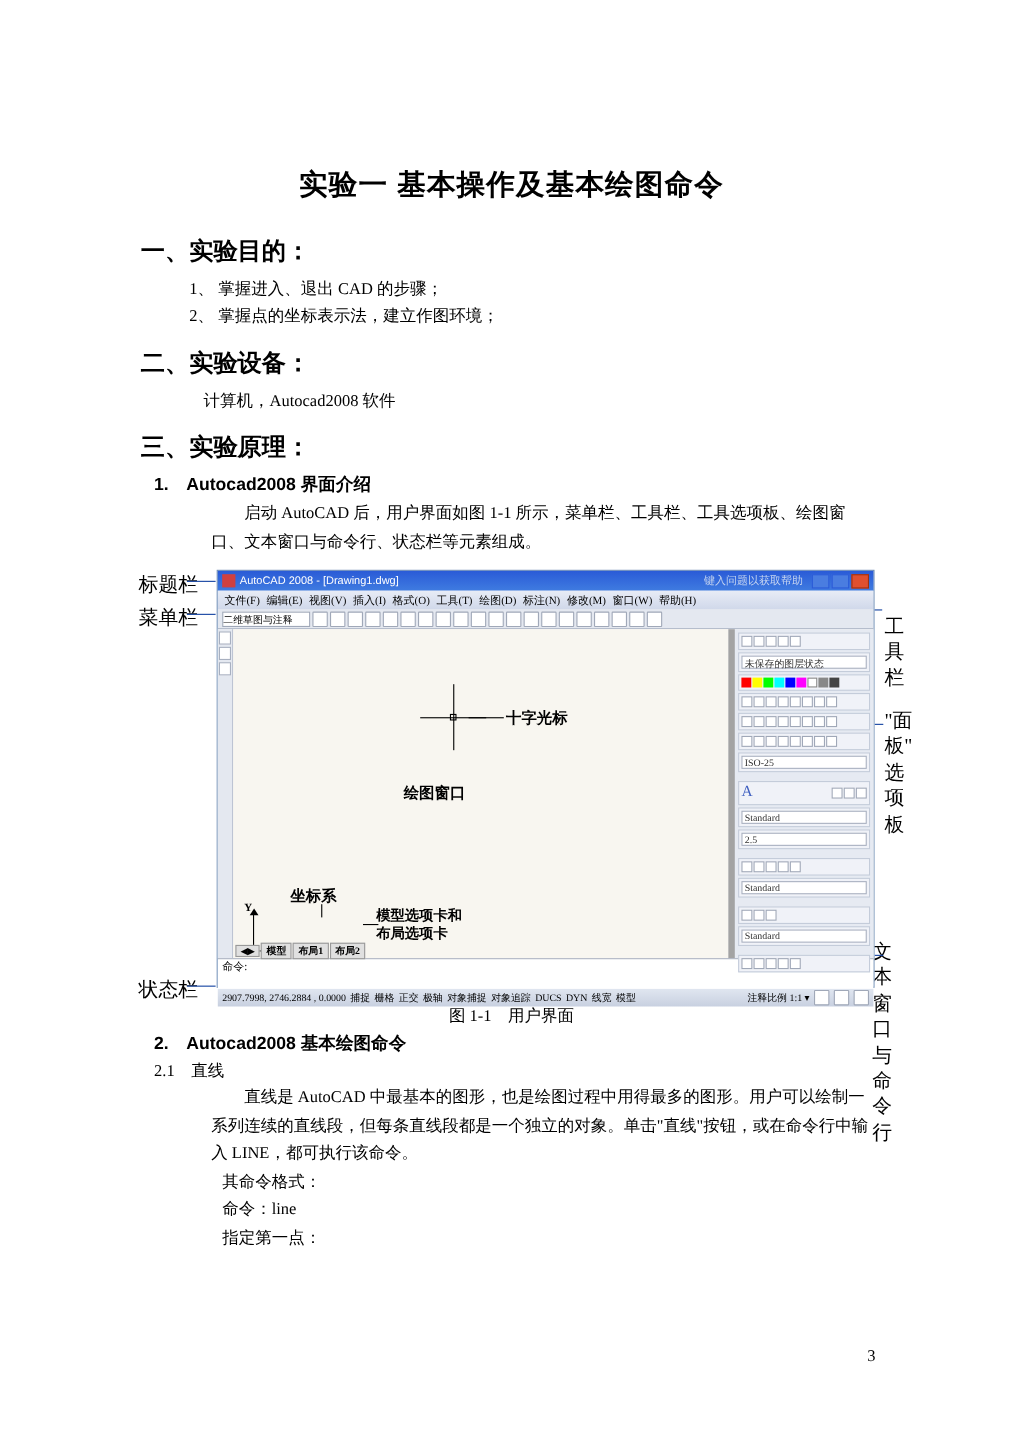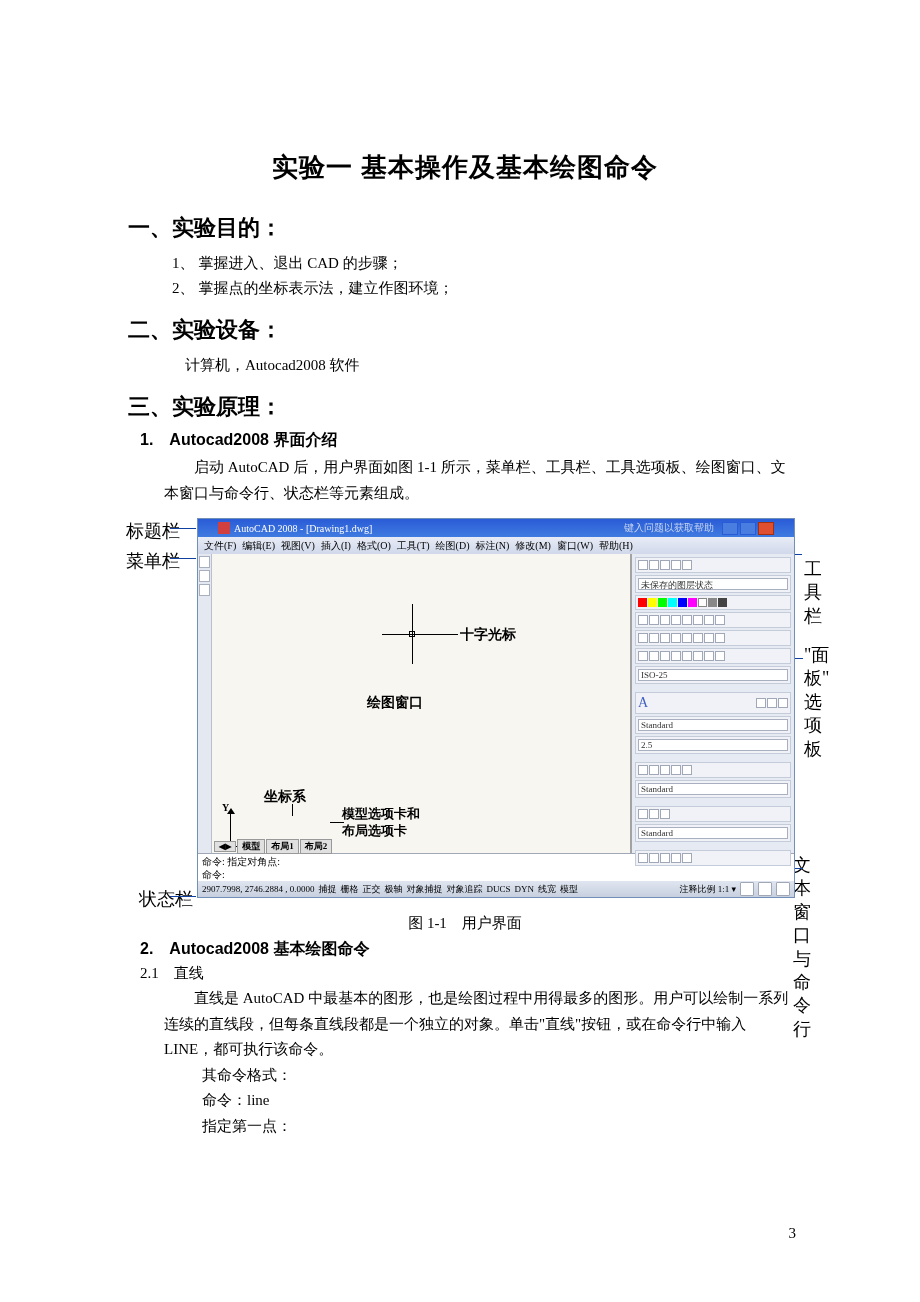--- a/index.html
+++ b/index.html
@@ -43,41 +43,41 @@
     line-height: 1.65;
   }
   ol li .num { margin-right: 4px; }
   .para {
     font-size: 15px;
     line-height: 1.7;
     margin-left: 57px;
     text-indent: 0;
   }
   .para.indent { text-indent: 2em; margin-left: 44px; }
-  .para.block { margin-left: 36px; margin-right: 10px; text-indent: 2em; }
+  .para.block { margin-left: 64px; margin-right: 10px; text-indent: 2em; }
   .fig-wrap {
     position: relative;
     margin: 12px 0 8px 0;
     width: 670px;
     height: 388px;
   }
   .fig-sshot {
     position: absolute;
     left: 69px; top: 0;
     width: 598px; height: 380px;
     border: 1px solid #7090b8;
     background: #e8ecf0;
   }
   .ss-titlebar {
     height: 18px;
     background: linear-gradient(#2a5bd7,#3f7be0);
     display: flex; align-items: center;
     color: #fff; font-size: 10px;
-    padding: 0 20px;
-    font-family: Liberation Serif, serif;
+    padding: 0 4px;
+    font-family: Liberation Sans, sans-serif;
   }
   .ss-titlebar .spacer { flex: 1; }
   .ss-titlebar .hint { color: #c5d4f0; font-size: 10px; margin-right: 6px; }
   .win-btn { width: 16px; height: 13px; margin-left: 2px; display:inline-block; }
   .win-btn.min { background:#4a7de0; border:1px solid #2a5bd7;}
   .win-btn.max { background:#4a7de0; border:1px solid #2a5bd7;}
   .win-btn.close { background:#e05030; border:1px solid #a03010;}
   .ss-menubar {
     height: 17px;
     background: linear-gradient(#e8ecf6,#d0d8ea);
@@ -124,22 +124,22 @@
   .ss-ucs .y { position:absolute; left:4px; top:0; }
   .ss-ucs .x { position:absolute; left:36px; top:38px; }
   .ss-ucs-line-v { position:absolute; left:12px; top:8px; width:1px; height:36px; background:#000;}
   .ss-ucs-line-h { position:absolute; left:12px; top:44px; width:30px; height:1px; background:#000;}
   .ss-ucs-arrow-v { position:absolute; left:9px; top:6px; border-left:4px solid transparent;border-right:4px solid transparent;border-bottom:6px solid #000;}
   .ss-ucs-arrow-h { position:absolute; left:40px; top:41px; border-top:4px solid transparent;border-bottom:4px solid transparent;border-left:6px solid #000;}
   .ss-ucs-box { position:absolute; left:8px; top:40px; width:8px; height:8px; border:1px solid #000;}
   .ss-tabs { position:absolute; left:2px; bottom:0; height:14px;font-size:9px;display:flex;align-items:center;gap:1px;}
   .ss-tabs span {background:#e0e0e0;padding:0 4px;border:1px solid #999;}
   .ss-right-panel {
-    width: 164px; background:#e6eaf2;
-    border-left:2px solid #a3a3a3;
+    width: 132px; background:#e6eaf2;
+    border-left:6px solid #a3a3a3;
     padding:3px;
     font-size:9px;
     display:flex;flex-direction:column;gap:2px;
   }
   .rp-row { background:#f0f2f8; border:1px solid #c4ccda; padding:2px; display:flex; align-items:center;gap:2px;}
   .rp-dd { flex:1;background:#fff;border:1px solid #a8b0c0;height:12px;color:#333;font-size:9px;padding:0 2px;}
   .rp-icons { display:flex;gap:1px;}
   .rp-icons i{width:10px;height:10px;background:#fff;border:1px solid #a0a8b8;display:inline-block;}
   .rp-swatch { display:flex;gap:1px;flex-wrap:wrap;}
   .rp-swatch i{width:9px;height:9px;display:inline-block;}
@@ -196,21 +196,21 @@
 <div class="para block">启动 AutoCAD 后，用户界面如图 1-1 所示，菜单栏、工具栏、工具选项板、绘图窗口、文本窗口与命令行、状态栏等元素组成。</div>
 
 <div class="fig-wrap">
 
   <span class="callout left" style="left:-2px;top:2px;">标题栏</span>
   <span class="call-line" style="left:42px;top:10px;width:26px;"></span>
 
   <span class="callout left" style="left:-2px;top:32px;text-align:center;">菜单栏</span>
   <span class="call-line" style="left:42px;top:40px;width:26px;"></span>
 
-  <span class="callout left" style="left:-2px;top:370px;margin-left:13px;">状态栏</span>
+  <span class="callout left" style="left:-2px;top:370px;">状态栏</span>
   <span class="call-line" style="left:42px;top:378px;width:26px;"></span>
 
   <span class="callout" style="left:676px;top:40px;">工具栏</span>
   <span class="call-line" style="left:520px;top:36px;width:154px;"></span>
 
   <span class="callout" style="left:676px;top:126px;white-space:pre-line;">"面板"
 选项板</span>
   <span class="call-line" style="left:667px;top:140px;width:8px;"></span>
 
   <span class="callout" style="left:665px;top:336px;white-space:pre-line;">文本窗口
@@ -232,20 +232,43 @@
       <span>编辑(E)</span>
       <span>视图(V)</span>
       <span>插入(I)</span>
       <span>格式(O)</span>
       <span>工具(T)</span>
       <span>绘图(D)</span>
       <span>标注(N)</span>
       <span>修改(M)</span>
       <span>窗口(W)</span>
       <span>帮助(H)</span>
+    </div>
+    <div class="ss-toolbar">
+      <span class="tb-dd">二维草图与注释</span>
+      <i class="tb-ico"></i>
+      <i class="tb-ico"></i>
+      <i class="tb-ico"></i>
+      <i class="tb-ico"></i>
+      <i class="tb-ico"></i>
+      <i class="tb-ico"></i>
+      <i class="tb-ico"></i>
+      <i class="tb-ico"></i>
+      <i class="tb-ico"></i>
+      <i class="tb-ico"></i>
+      <i class="tb-ico"></i>
+      <i class="tb-ico"></i>
+      <i class="tb-ico"></i>
+      <i class="tb-ico"></i>
+      <i class="tb-ico"></i>
+      <i class="tb-ico"></i>
+      <i class="tb-ico"></i>
+      <i class="tb-ico"></i>
+      <i class="tb-ico"></i>
+      <i class="tb-ico"></i>
     </div>
     <div class="ss-body">
       <div class="ss-left">
         <div class="ico"></div>
         <div class="ico"></div>
         <div class="ico"></div>
       </div>
       <div class="ss-canvas">
         <div class="ss-cross-h"></div>
         <div class="ss-cross-v"></div>
@@ -379,21 +402,20 @@
               <i></i>
               <i></i>
               <i></i>
               <i></i>
               <i></i>
             </div>
           </div>
       </div>
     </div>
     <div class="ss-cmd">
-      <div>命令: 指定对角点:</div>
       <div>命令:</div>
     </div>
     <div class="ss-status">
       <span>2907.7998, 2746.2884 , 0.0000</span>
       <span>捕捉</span>
       <span>栅格</span>
       <span>正交</span>
       <span>极轴</span>
       <span>对象捕捉</span>
       <span>对象追踪</span>

